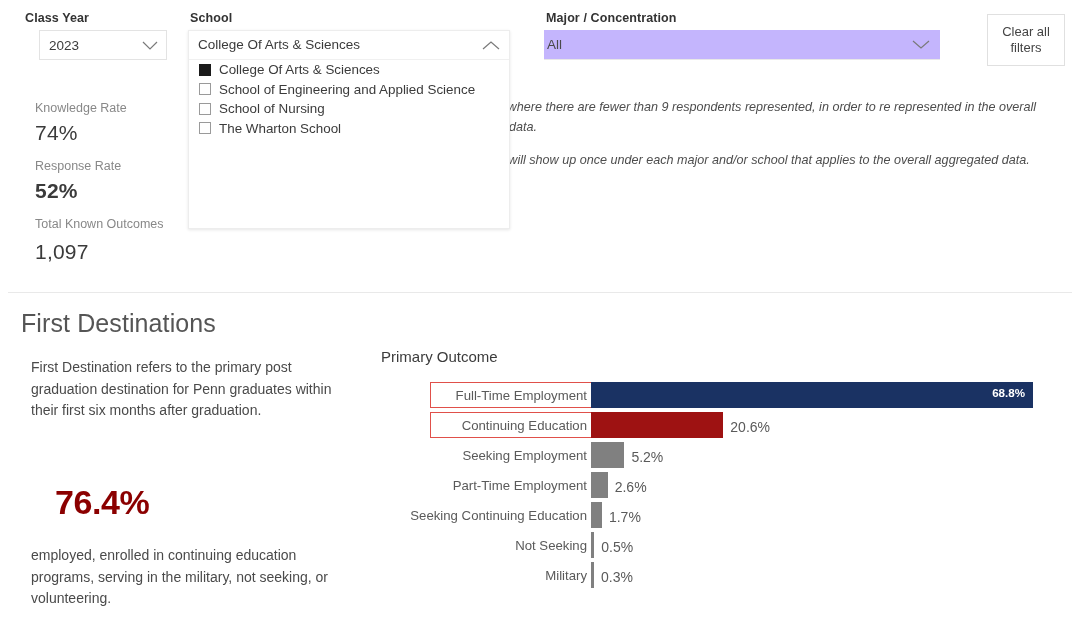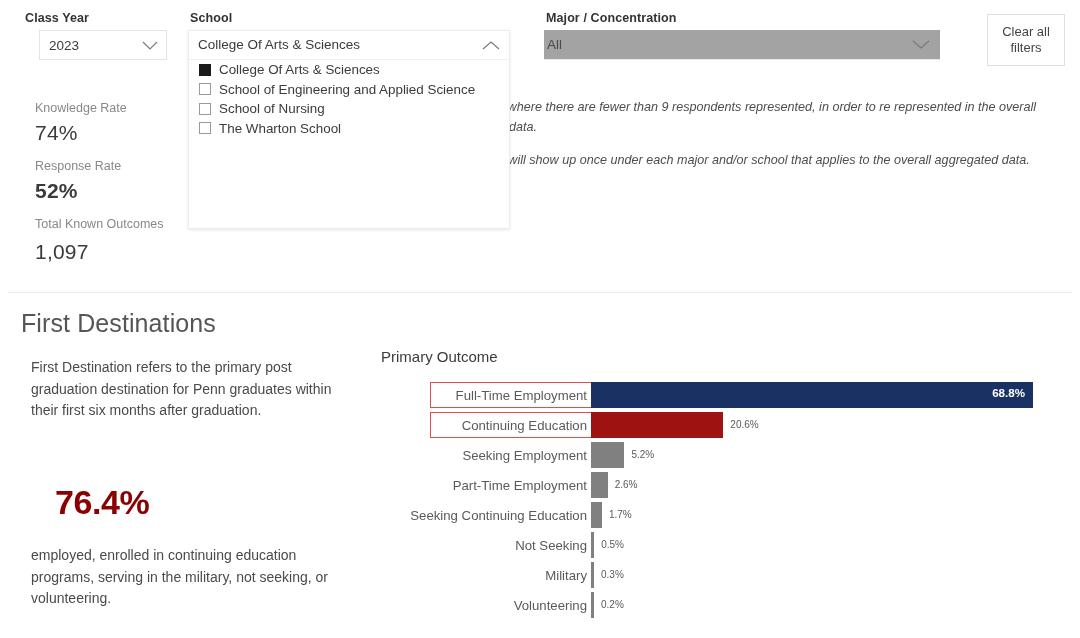--- a/index.html
+++ b/index.html
@@ -109,21 +109,21 @@
     white-space: nowrap;
   }
 
   
   #major-select {
     position: absolute;
     left: 544px; top: 30px;
     width: 396px; height: 30px;
     border-bottom: 1px solid #e8e8e8;
     box-sizing: border-box;
-    background: #a3a3a3;
+    background: #c4b5fd;
   }
   #major-value {
     position: absolute;
     left: 3px; top: 7px;
     font-size: 13.5px;
     color: #4a4a4a;
   }
 
   
   #clear-filters-button {
@@ -275,21 +275,21 @@
     pointer-events: none;
   }
   .bar {
     position: absolute;
     left: 210px;
     height: 26px;
     background: #808080;
   }
   .bar-value-out {
     position: absolute;
-    font-size: 10px;
+    font-size: 14px;
     color: #5a5a5a;
   }
   .bar-value-in {
     position: absolute;
     right: 8px;
     top: 6px;
     font-size: 11.6px;
     font-weight: bold;
     color: #ffffff;
   }
@@ -409,20 +409,15 @@
         <div class="bar-row">
           <div class="bar-label">Not Seeking</div>
           <div class="bar" style="width: 3.21221px; background: rgb(128, 128, 128);"></div>
           <div class="bar-value-out" style="left: 220.212px; top: 9px;">0.5%</div>
         </div>
         <div class="bar-row">
           <div class="bar-label">Military</div>
           <div class="bar" style="width: 3px; background: rgb(128, 128, 128);"></div>
           <div class="bar-value-out" style="left: 220px; top: 9px;">0.3%</div>
         </div>
-        <div class="bar-row">
-          <div class="bar-label">Volunteering</div>
-          <div class="bar" style="width: 3px; background: rgb(128, 128, 128);"></div>
-          <div class="bar-value-out" style="left: 220px; top: 9px;">0.2%</div>
-        </div>
       </div>
   </div>
 </div>
 
 </body></html>

